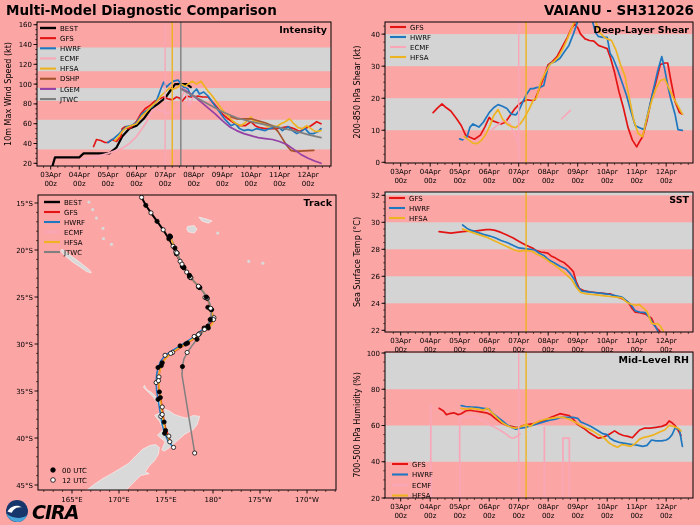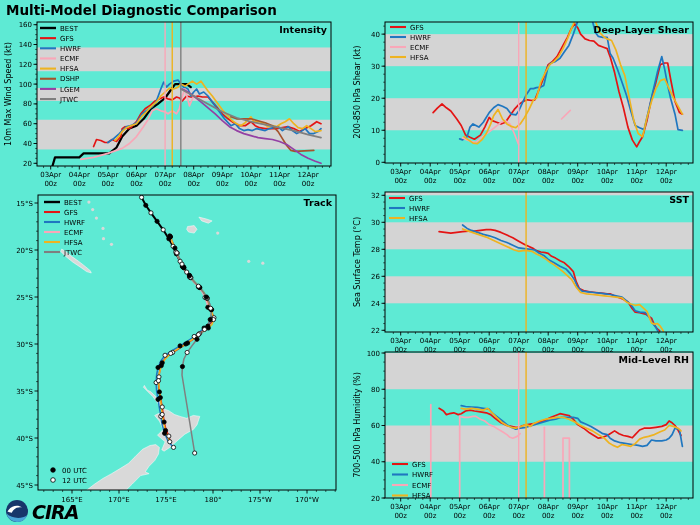--- a/index.html
+++ b/index.html
@@ -1,28 +1,29 @@
 <!DOCTYPE html>
 <html><head>
 <meta charset="utf-8">
 <style>
   html,body{margin:0;padding:0;background:#ffffff;}
-  #stage{position:relative;width:700px;height:525px;background:#5eead4;overflow:hidden;
+  #stage{position:relative;width:700px;height:525px;background:#fca5a5;overflow:hidden;
          font-family:"DejaVu Sans","Liberation Sans",sans-serif;}
   .hdr{position:absolute;top:2px;font-weight:bold;font-size:13.5px;color:#000;white-space:nowrap;}
   #hdr-left{left:6px;}
   #hdr-right{right:6px;}
   svg text{font-family:"DejaVu Sans","Liberation Sans",sans-serif;fill:#000;}
   #logos{position:absolute;left:4px;top:498px;width:120px;height:26px;}
 </style>
 </head>
 <body>
 
 <div id="stage">
   <div id="hdr-left" class="hdr">Multi-Model Diagnostic Comparison</div>
+  <div id="hdr-right" class="hdr">VAIANU - SH312026</div>
   <svg id="fig" width="700" height="525" viewBox="0 0 700 525" style="position:absolute;left:0;top:0;">
       <g>
         <clipPath id="clip-intensity">
           <rect x="37" y="22" width="294" height="144"></rect>
         </clipPath>
         <rect x="37" y="119.74" width="294" height="29.700000000000003" fill="#d4d4d4"></rect>
         <rect x="37" y="88.06" width="294" height="12.86999999999999" fill="#d4d4d4"></rect>
         <rect x="37" y="47.47" width="294" height="23.75999999999999" fill="#d4d4d4"></rect>
         <g clip-path="url(#clip-intensity)">
           <polyline points="37.8,167.3 52.1,167.3 55.0,157.4 79.3,157.4 83.6,153.4 109.3,153.4 116.5,147.5 122.2,136.6 129.4,128.6 136.5,125.7 143.7,118.8 150.8,108.8 157.9,103.9 165.1,98.0 170.8,90.0 175.1,84.1 186.6,84.1 190.8,87.1" fill="none" stroke="#000000" stroke-width="2.2" stroke-linejoin="round" stroke-linecap="round"></polyline>

